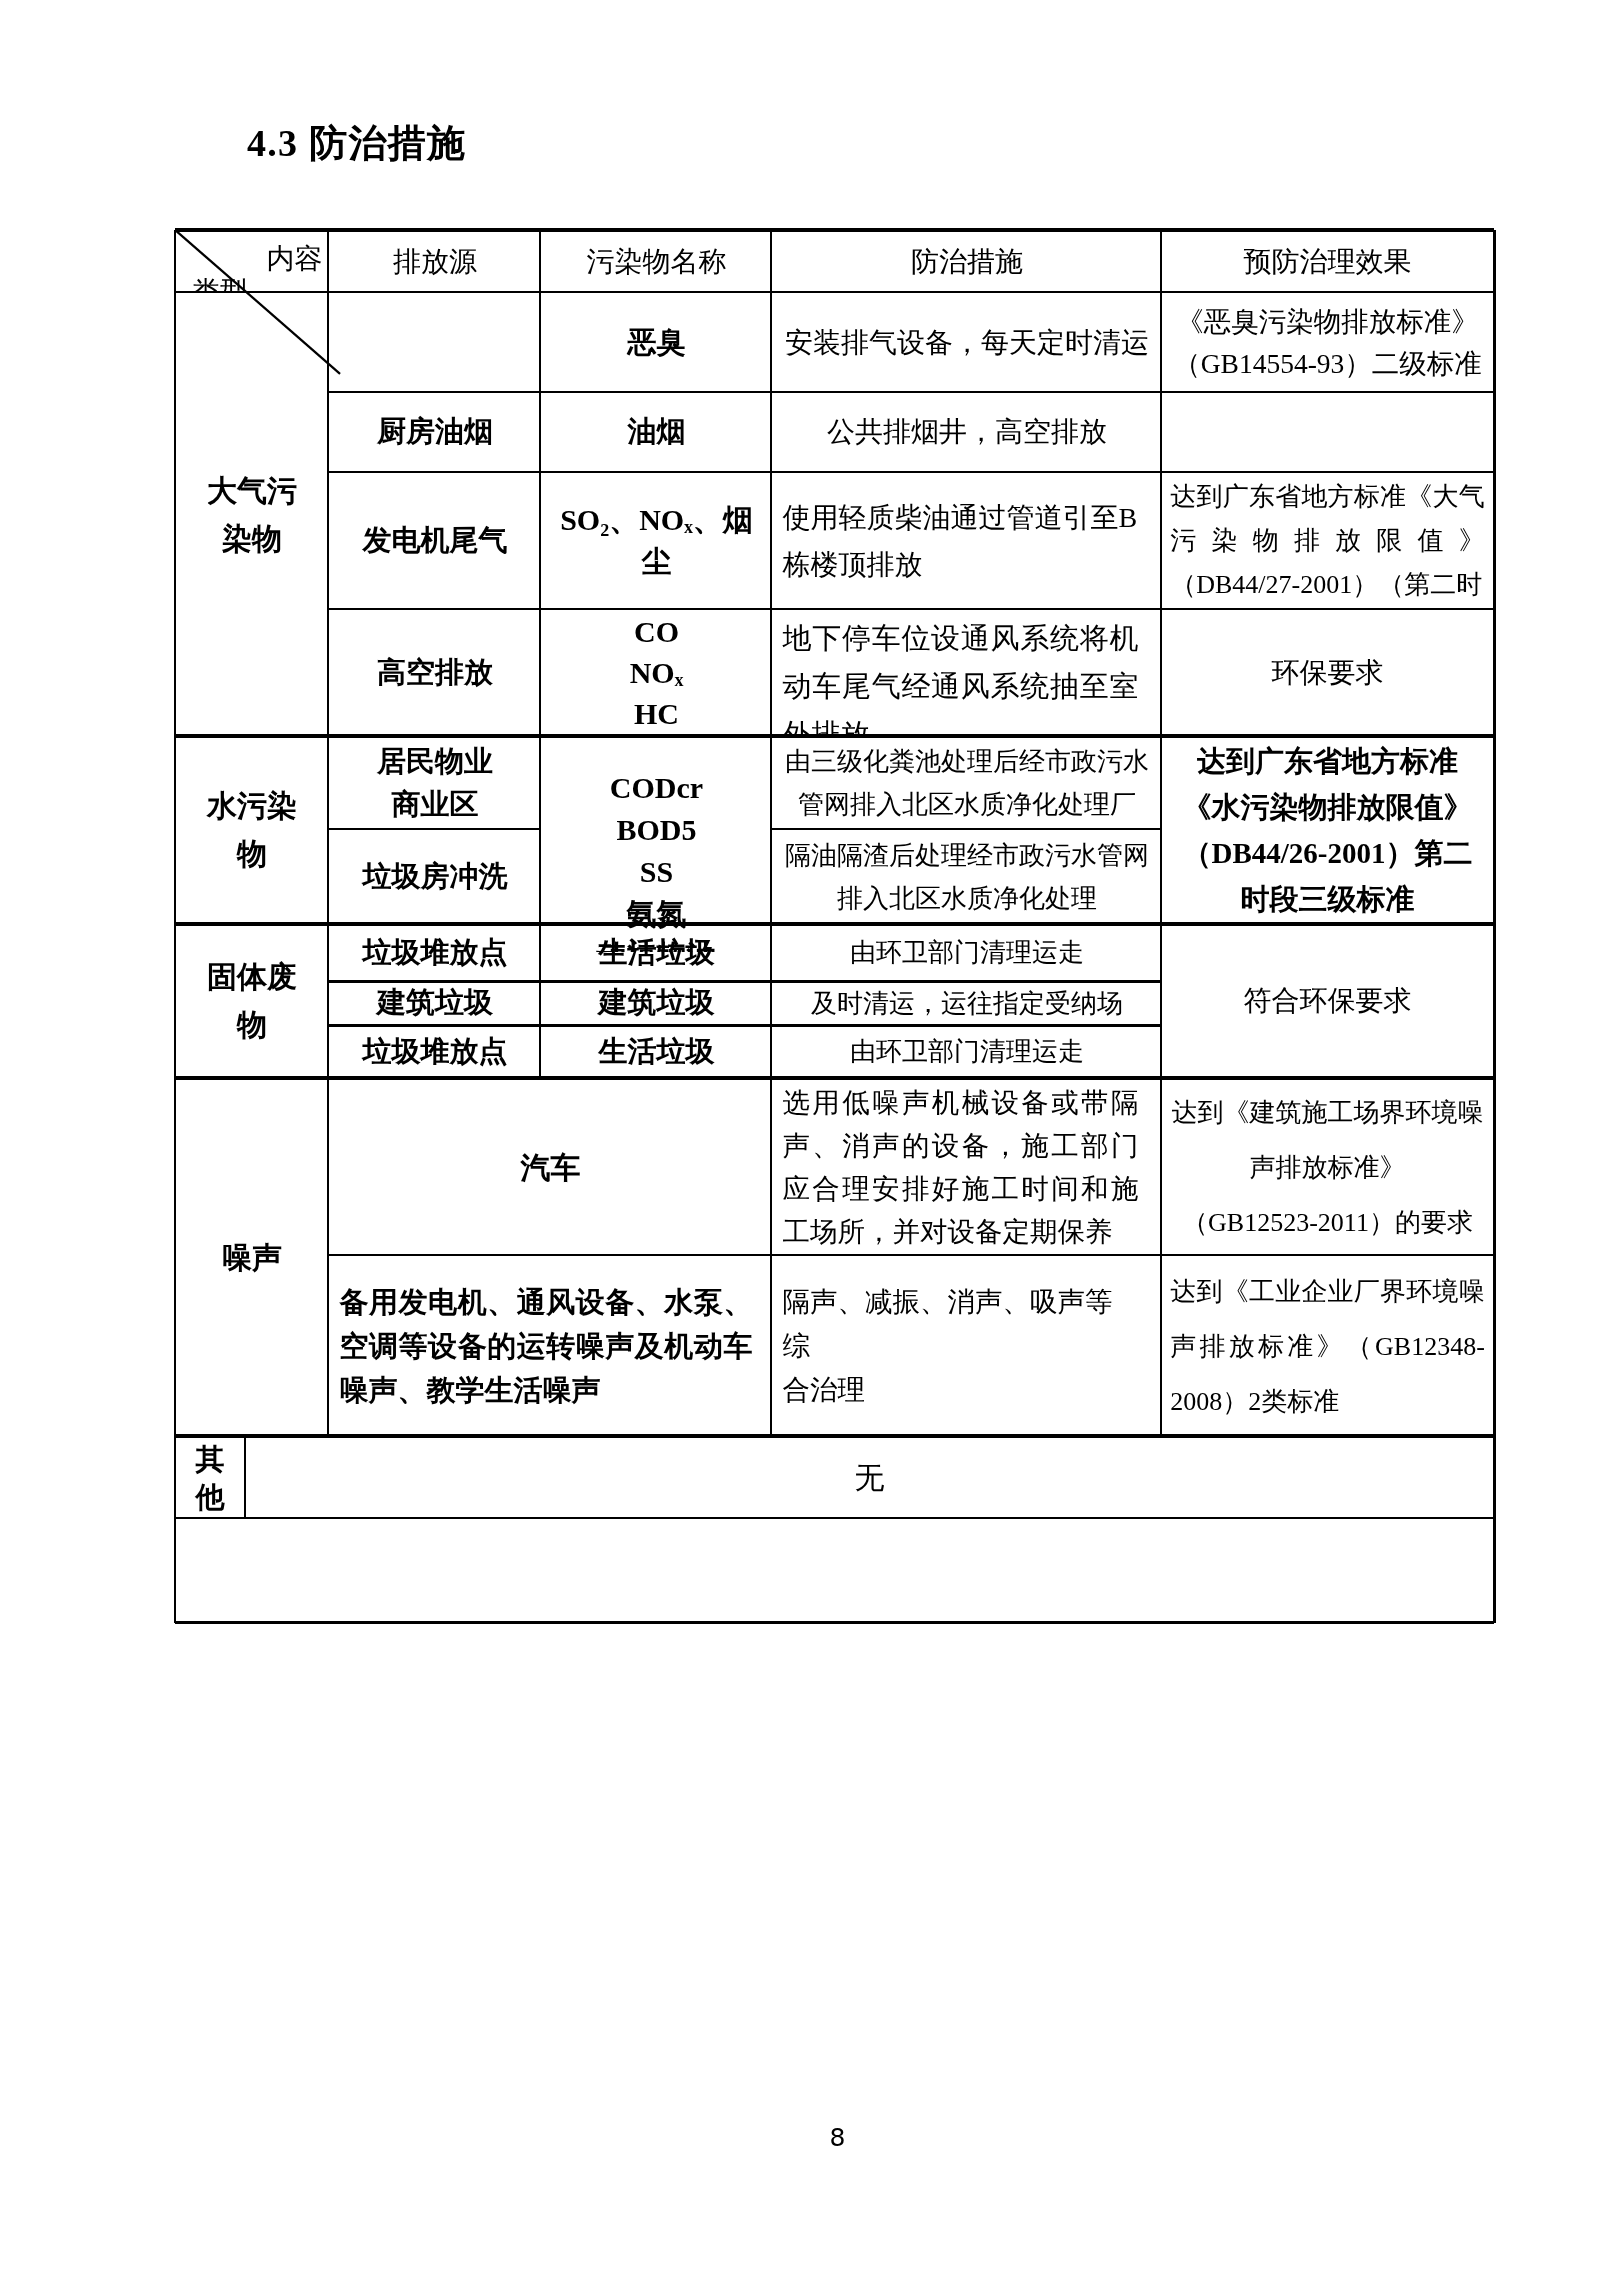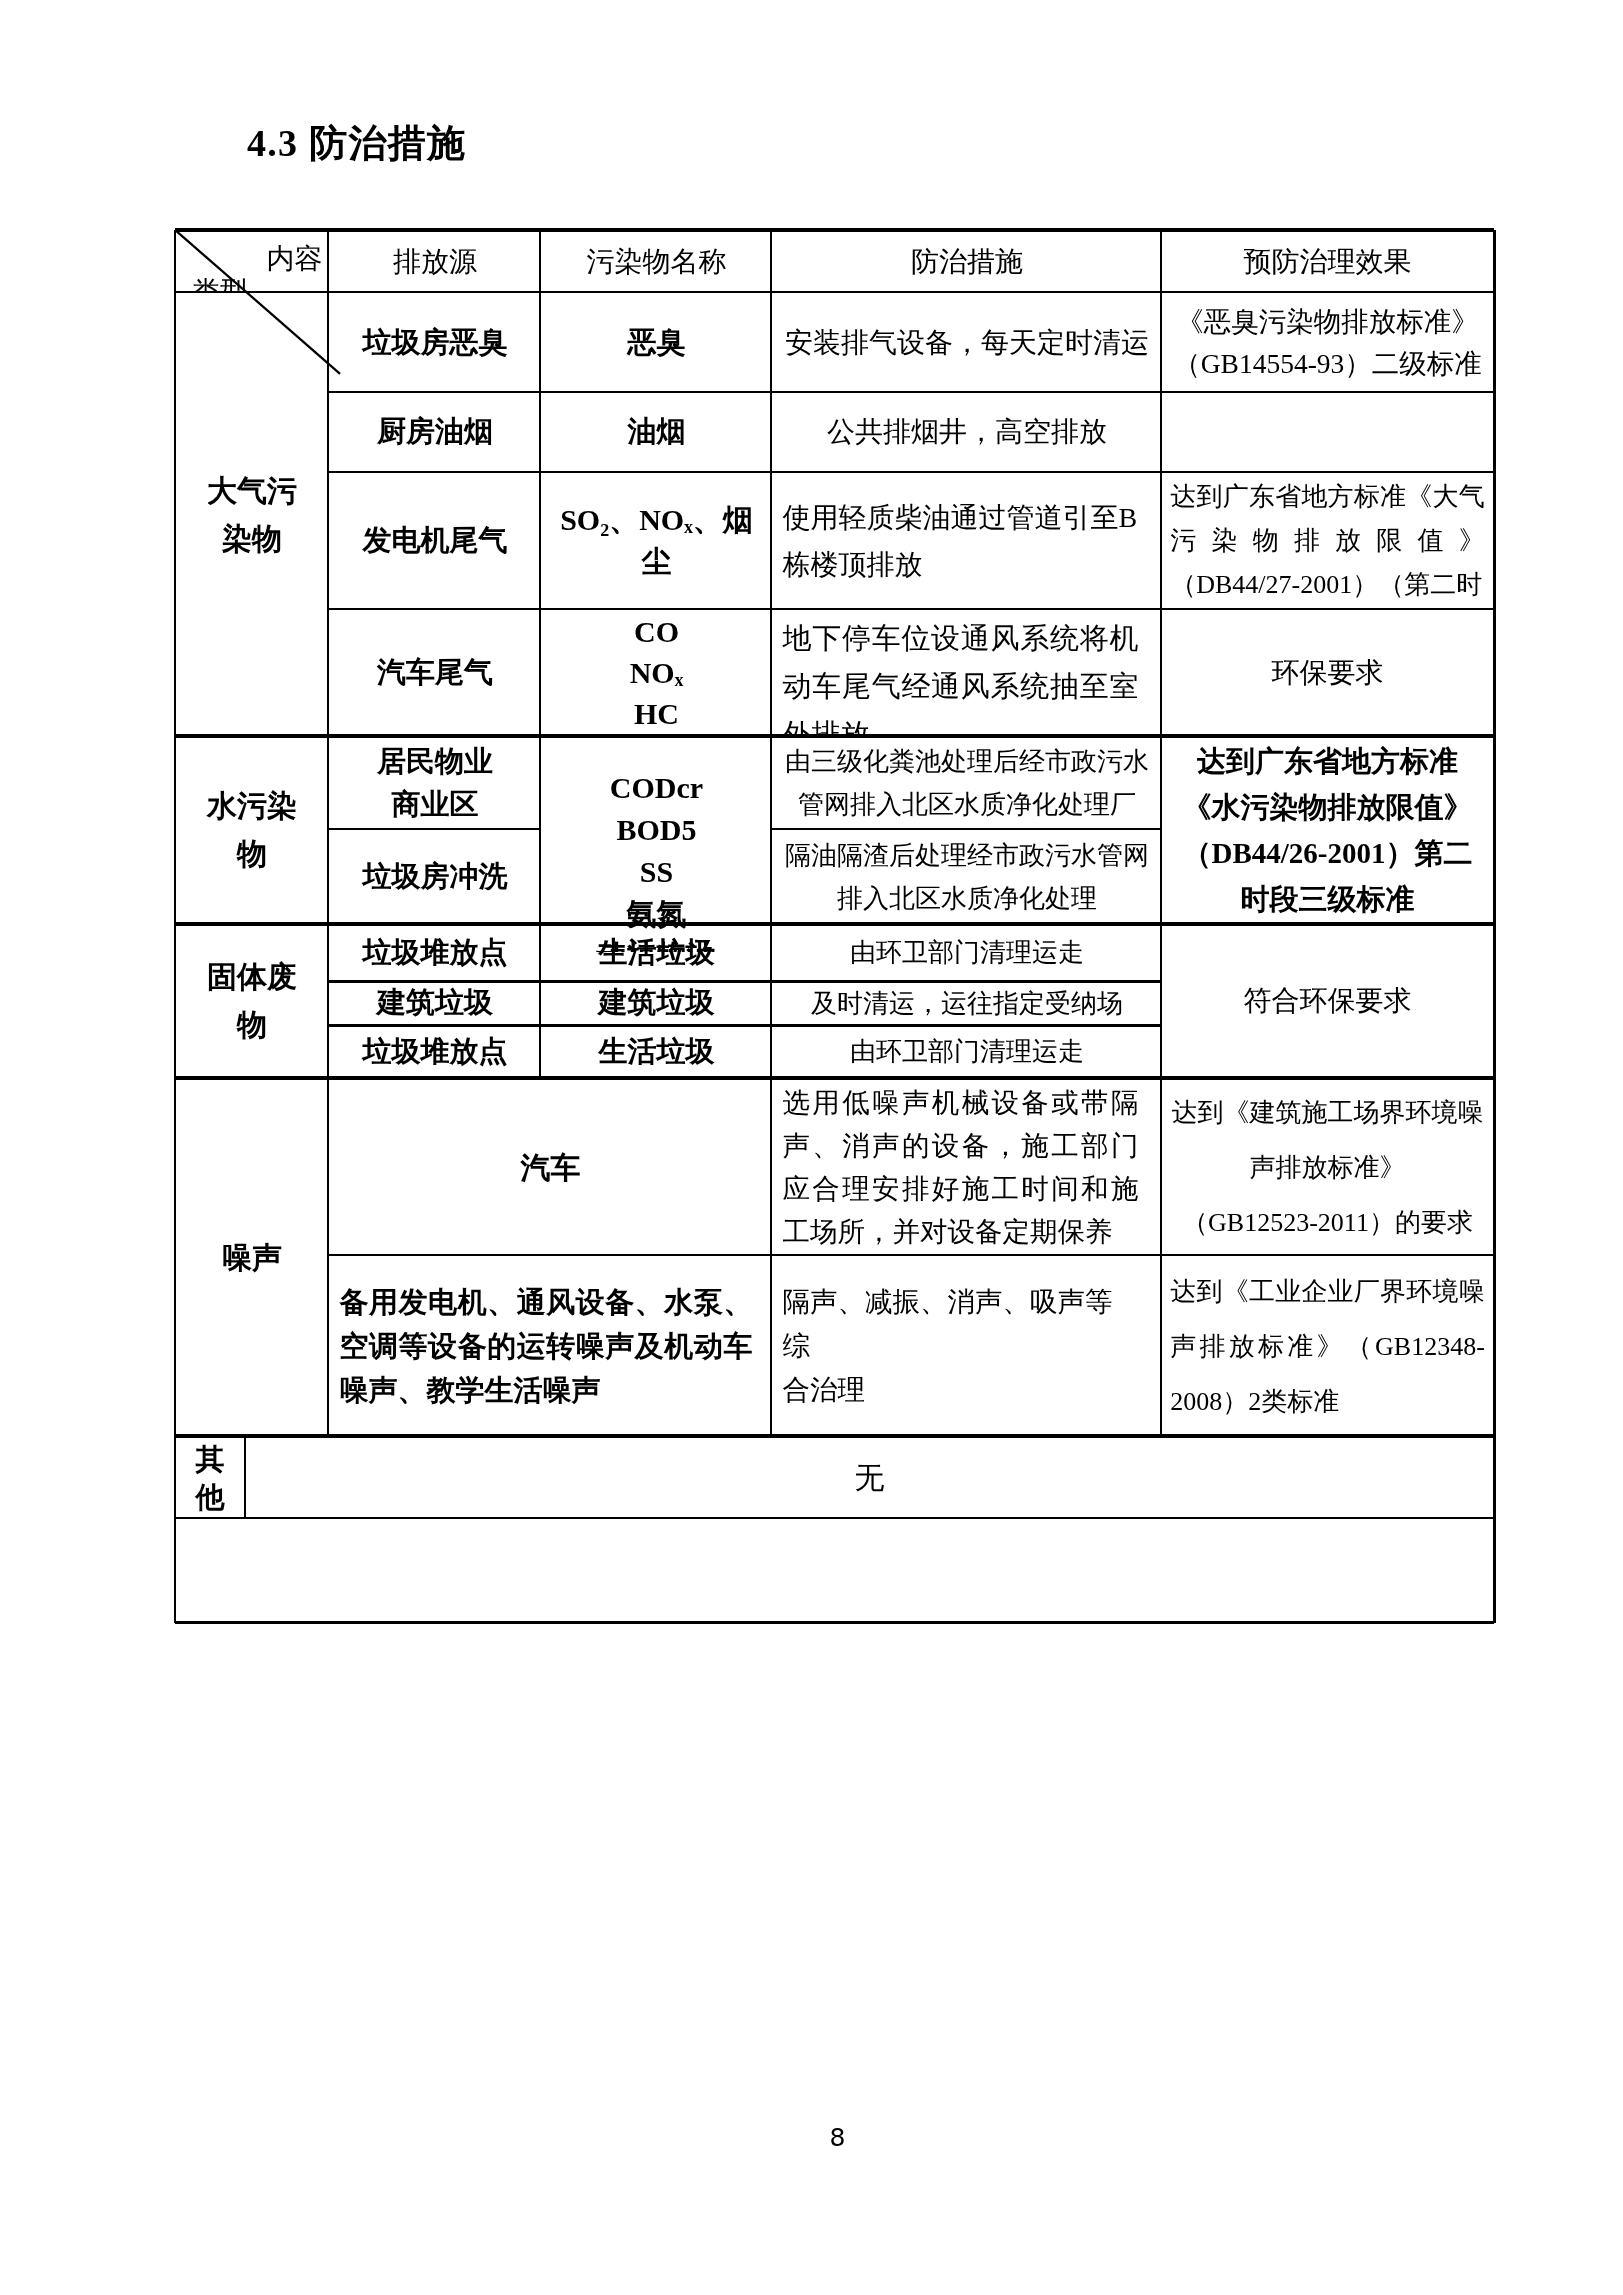--- a/index.html
+++ b/index.html
@@ -73,37 +73,36 @@
     <line x1="1" y1="1" x2="252" y2="220" stroke="#000" stroke-width="3.5"></line>
   </svg>
   <div class="cell" style="left:154px;top:0;width:212px;height:63px;"><div class="tx">排放源</div></div>
   <div class="cell" style="left:366px;top:0;width:231px;height:63px;"><div class="tx">污染物名称</div></div>
   <div class="cell" style="left:597px;top:0;width:390px;height:63px;"><div class="tx">防治措施</div></div>
   <div class="cell" style="left:986px;top:0;width:333px;height:63px;"><div class="tx">预防治理效果</div></div>
 
   <div class="cell b" style="left:0;top:63px;width:154px;height:444px;font-size:30px;line-height:1.6;"><div class="tx">大气污
 染物</div></div>
 
-  <div class="cell b" style="left:154px;top:63px;width:212px;height:99px;font-size:29px;"><div class="tx">垃圾房恶臭</div></div>
   <div class="cell b" style="left:366px;top:63px;width:231px;height:99px;font-size:29px;"><div class="tx">恶臭</div></div>
   <div class="cell" style="left:597px;top:63px;width:390px;height:99px;"><div class="tx">安装排气设备，每天定时清运</div></div>
   <div class="cell" style="left:986px;top:63px;width:333px;height:99px;font-size:27.5px;line-height:42px;"><div class="tx">《恶臭污染物排放标准》
 （GB14554-93）二级标准</div></div>
 
   <div class="cell b" style="left:154px;top:162px;width:212px;height:80px;font-size:29px;"><div class="tx">厨房油烟</div></div>
   <div class="cell b" style="left:366px;top:162px;width:231px;height:80px;font-size:29px;"><div class="tx">油烟</div></div>
   <div class="cell" style="left:597px;top:162px;width:390px;height:80px;"><div class="tx">公共排烟井，高空排放</div></div>
 
   <div class="cell b" style="left:154px;top:242px;width:212px;height:137px;font-size:29px;"><div class="tx">发电机尾气</div></div>
   <div class="cell b" style="left:366px;top:242px;width:231px;height:137px;font-size:30px;line-height:42px;"><div class="tx">SO₂、NOₓ、烟
 尘</div></div>
   <div class="cell lft" style="left:597px;top:242px;width:390px;height:137px;padding:0 23.6px 0 10.5px;line-height:47px;"><div class="tx">使用轻质柴油通过管道引至B栋楼顶排放</div></div>
   <div class="cell jst" style="left:986px;top:242px;width:333px;height:137px;font-size:26px;line-height:44px;padding:0 9.2px;"><div class="tx">达到广东省地方标准《大气污染物排放限值》（DB44/27-2001）（第二时</div></div>
 
-  <div class="cell b" style="left:154px;top:379px;width:212px;height:127px;font-size:29px;"><div class="tx">汽车尾气</div></div>
+  <div class="cell b" style="left:154px;top:379px;width:212px;height:127px;font-size:29px;"><div class="tx">高空排放</div></div>
   <div class="cell jst topal" style="left:597px;top:379px;width:390px;height:127px;padding:5.2px 23.6px 0 10.5px;font-size:29px;line-height:48px;"><div class="tx">地下停车位设通风系统将机动车尾气经通风系统抽至室外排放</div></div>
   <div class="cell b" style="left:366px;top:379px;width:231px;height:127px;font-size:30px;line-height:41px;"><div class="tx">CO
 NOₓ
 HC</div></div>
   <div class="cell" style="left:986px;top:379px;width:333px;height:127px;"><div class="tx">环保要求</div></div>
 
   <div class="cell b" style="left:0;top:506px;width:154px;height:188px;font-size:30px;line-height:1.6;"><div class="tx">水污染
 物</div></div>
   <div class="cell b topal" style="left:366px;top:534px;width:231px;height:188px;font-size:30px;line-height:42px;padding-top:2.6px;"><div class="tx">CODcr
 BOD5

